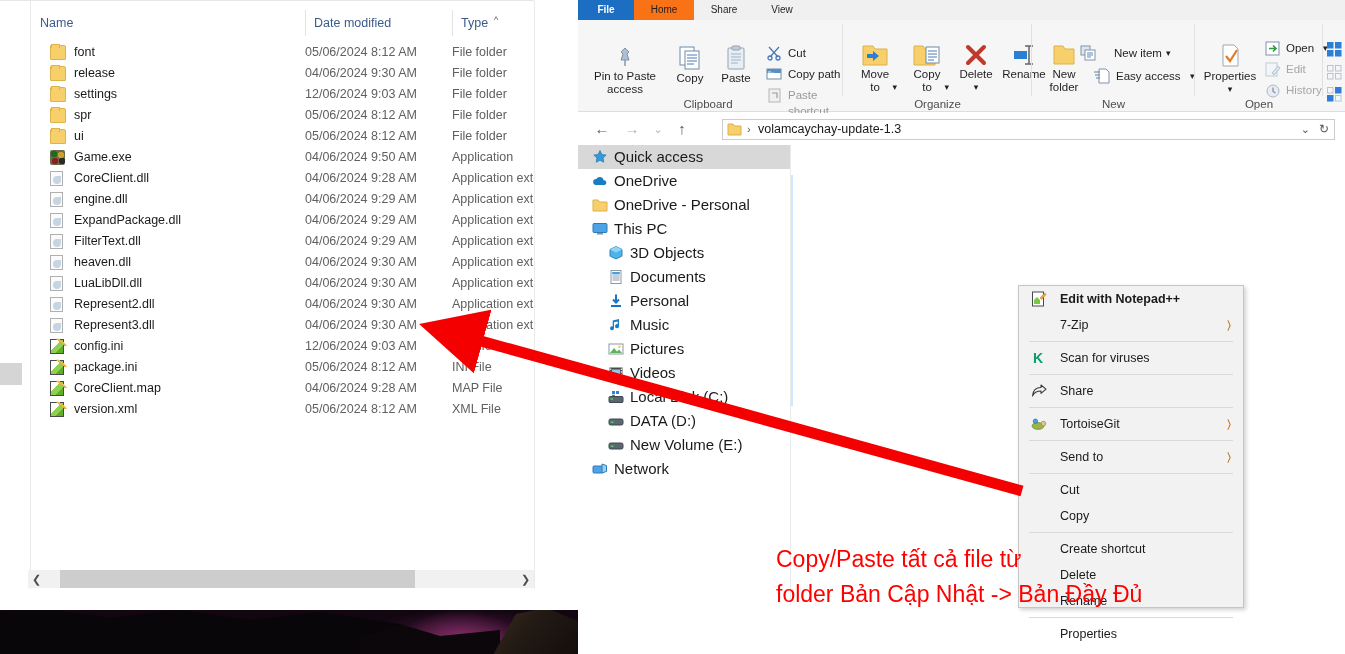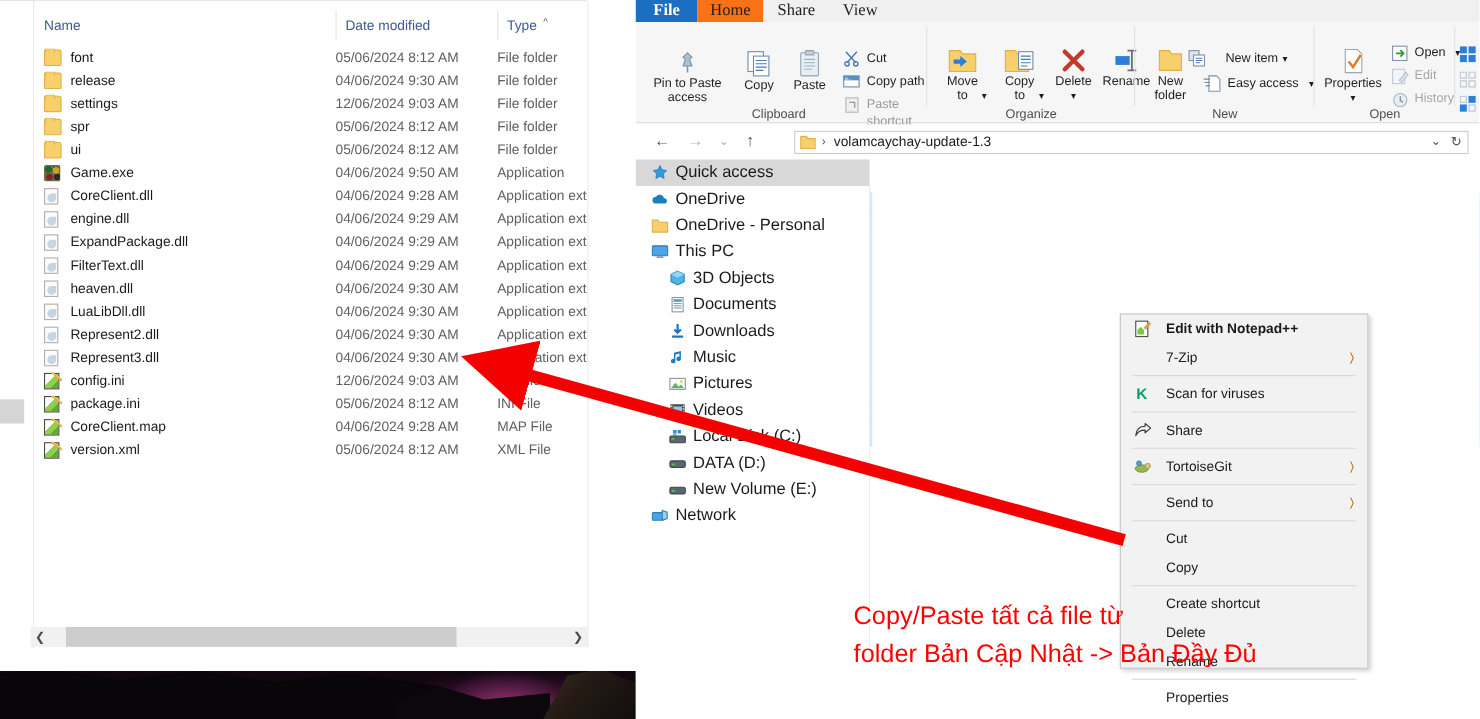--- a/index.html
+++ b/index.html
@@ -66,21 +66,21 @@
   }
   .lw-header .col.first { border-left: none; padding-left: 9px; }
   .lw-sortcaret {
     position: absolute; left: 459px; top: 6px; width: 12px; height: 8px;
     color: #5a5a5a; font-size: 9px; line-height: 8px; text-align: center;
   }
 
   .lw-list { position: absolute; left: 31px; top: 42px; width: 502px; }
   .lw-row { position: relative; height: 21px; line-height: 21px; white-space: nowrap; }
   .lw-row .nm {
-    position: absolute; left: 9px; top: 0; color: #1a1a1a; font-size: 12.5px;
+    position: absolute; left: 19px; top: 0; color: #1a1a1a; font-size: 12.5px;
     padding-left: 24px;
   }
   .lw-row .dt { position: absolute; left: 274px; top: 0; color: #606060; font-size: 12.5px; }
   .lw-row .ty { position: absolute; left: 421px; top: 0; color: #606060; font-size: 12.5px; }
 
   .lw-hdiv { position: absolute; left: 31px; top: 570px; width: 502px; height: 1px; background: #ededed; }
 
   
   .lw-hscroll {
     position: absolute; left: 28px; top: 570px; width: 506px; height: 18px;
@@ -99,21 +99,21 @@
   
   .right-win {
     position: absolute; left: 578px; top: 0; width: 767px; height: 654px;
     background: #ffffff;
   }
 
   
   .ribbon-tabs { position: absolute; left: 0; top: 0; width: 767px; height: 20px; background: #f0f0f0; }
   .tab {
     position: absolute; top: 0; height: 20px; line-height: 20px;
-    font-size: 15px; text-align: center; color: #1f1f1f; font-family: Liberation Serif, serif;
+    font-size: 10px; text-align: center; color: #1f1f1f;
   }
   .tab.file { left: 0; width: 56px; background: #1b6ec2; color: #ffffff; font-weight: bold; }
   .tab.home { left: 56px; width: 60px; background: #f97316; }
   .tab.share { left: 116px; width: 60px; background: #f0f0f0; }
   .tab.view { left: 176px; width: 56px; background: #f0f0f0; }
   .tabs-rest { position: absolute; left: 232px; top: 0; width: 535px; height: 20px; background: #f0f0f0; }
 
   
   .ribbon {
     position: absolute; left: 0; top: 20px; width: 767px; height: 92px;
@@ -675,21 +675,21 @@
             <line x1="4.4" y1="9" x2="11.6" y2="9" stroke="#7f8f9d" stroke-width=".9"></line>
             <line x1="4.4" y1="11" x2="11.6" y2="11" stroke="#7f8f9d" stroke-width=".9"></line>
           </svg>
           <span class="ntxt" style="left: 52px;">Documents</span>
         </div>
         <div class="navrow">
           <svg viewBox="0 0 16 16" class="nicon" style="position: absolute; left: 30px; top: 4px; width: 16px; height: 16px;">
             <path d="M8 1.5 v7 M5 6.5 L8 9.5 L11 6.5" fill="none" stroke="#1a73c4" stroke-width="2"></path>
             <rect x="3" y="12" width="10" height="2" fill="#1a73c4"></rect>
           </svg>
-          <span class="ntxt" style="left: 52px;">Downloads</span>
+          <span class="ntxt" style="left: 52px;">Personal</span>
         </div>
         <div class="navrow">
           <svg viewBox="0 0 16 16" class="nicon" style="position: absolute; left: 30px; top: 4px; width: 16px; height: 16px;">
             <path d="M11 2 v7.2 a2 2 0 1 1 -1.3-1.9 V4.4 L6 5.3 v6 a2 2 0 1 1 -1.3-1.9 V3.6 Z" fill="#1a7dc4"></path>
           </svg>
           <span class="ntxt" style="left: 52px;">Music</span>
         </div>
         <div class="navrow">
           <svg viewBox="0 0 16 16" class="nicon" style="position: absolute; left: 30px; top: 4px; width: 16px; height: 16px;">
             <rect x="1" y="3" width="14" height="10" fill="#fff" stroke="#8a99a6"></rect>

